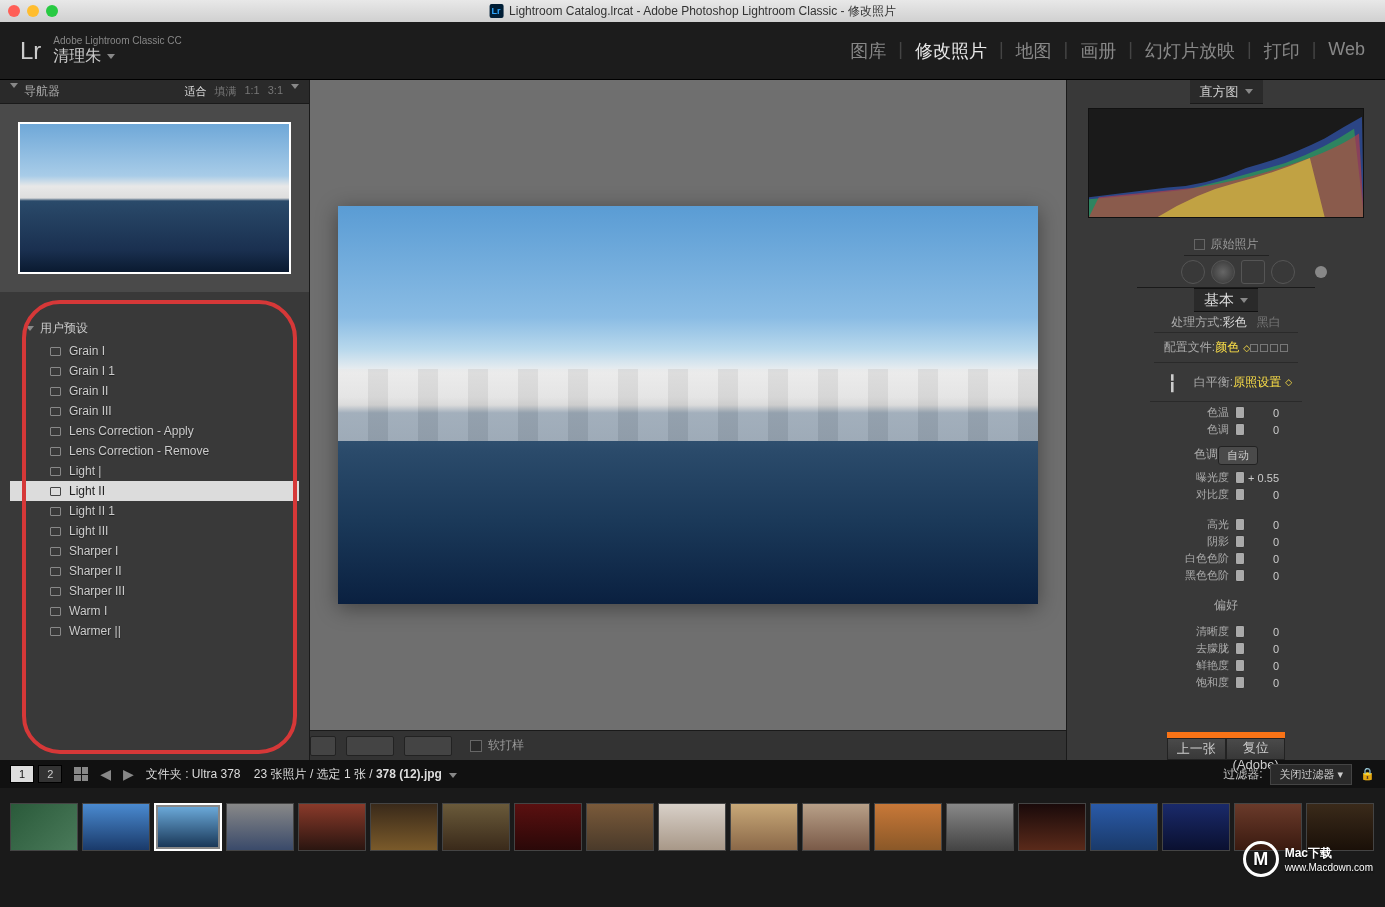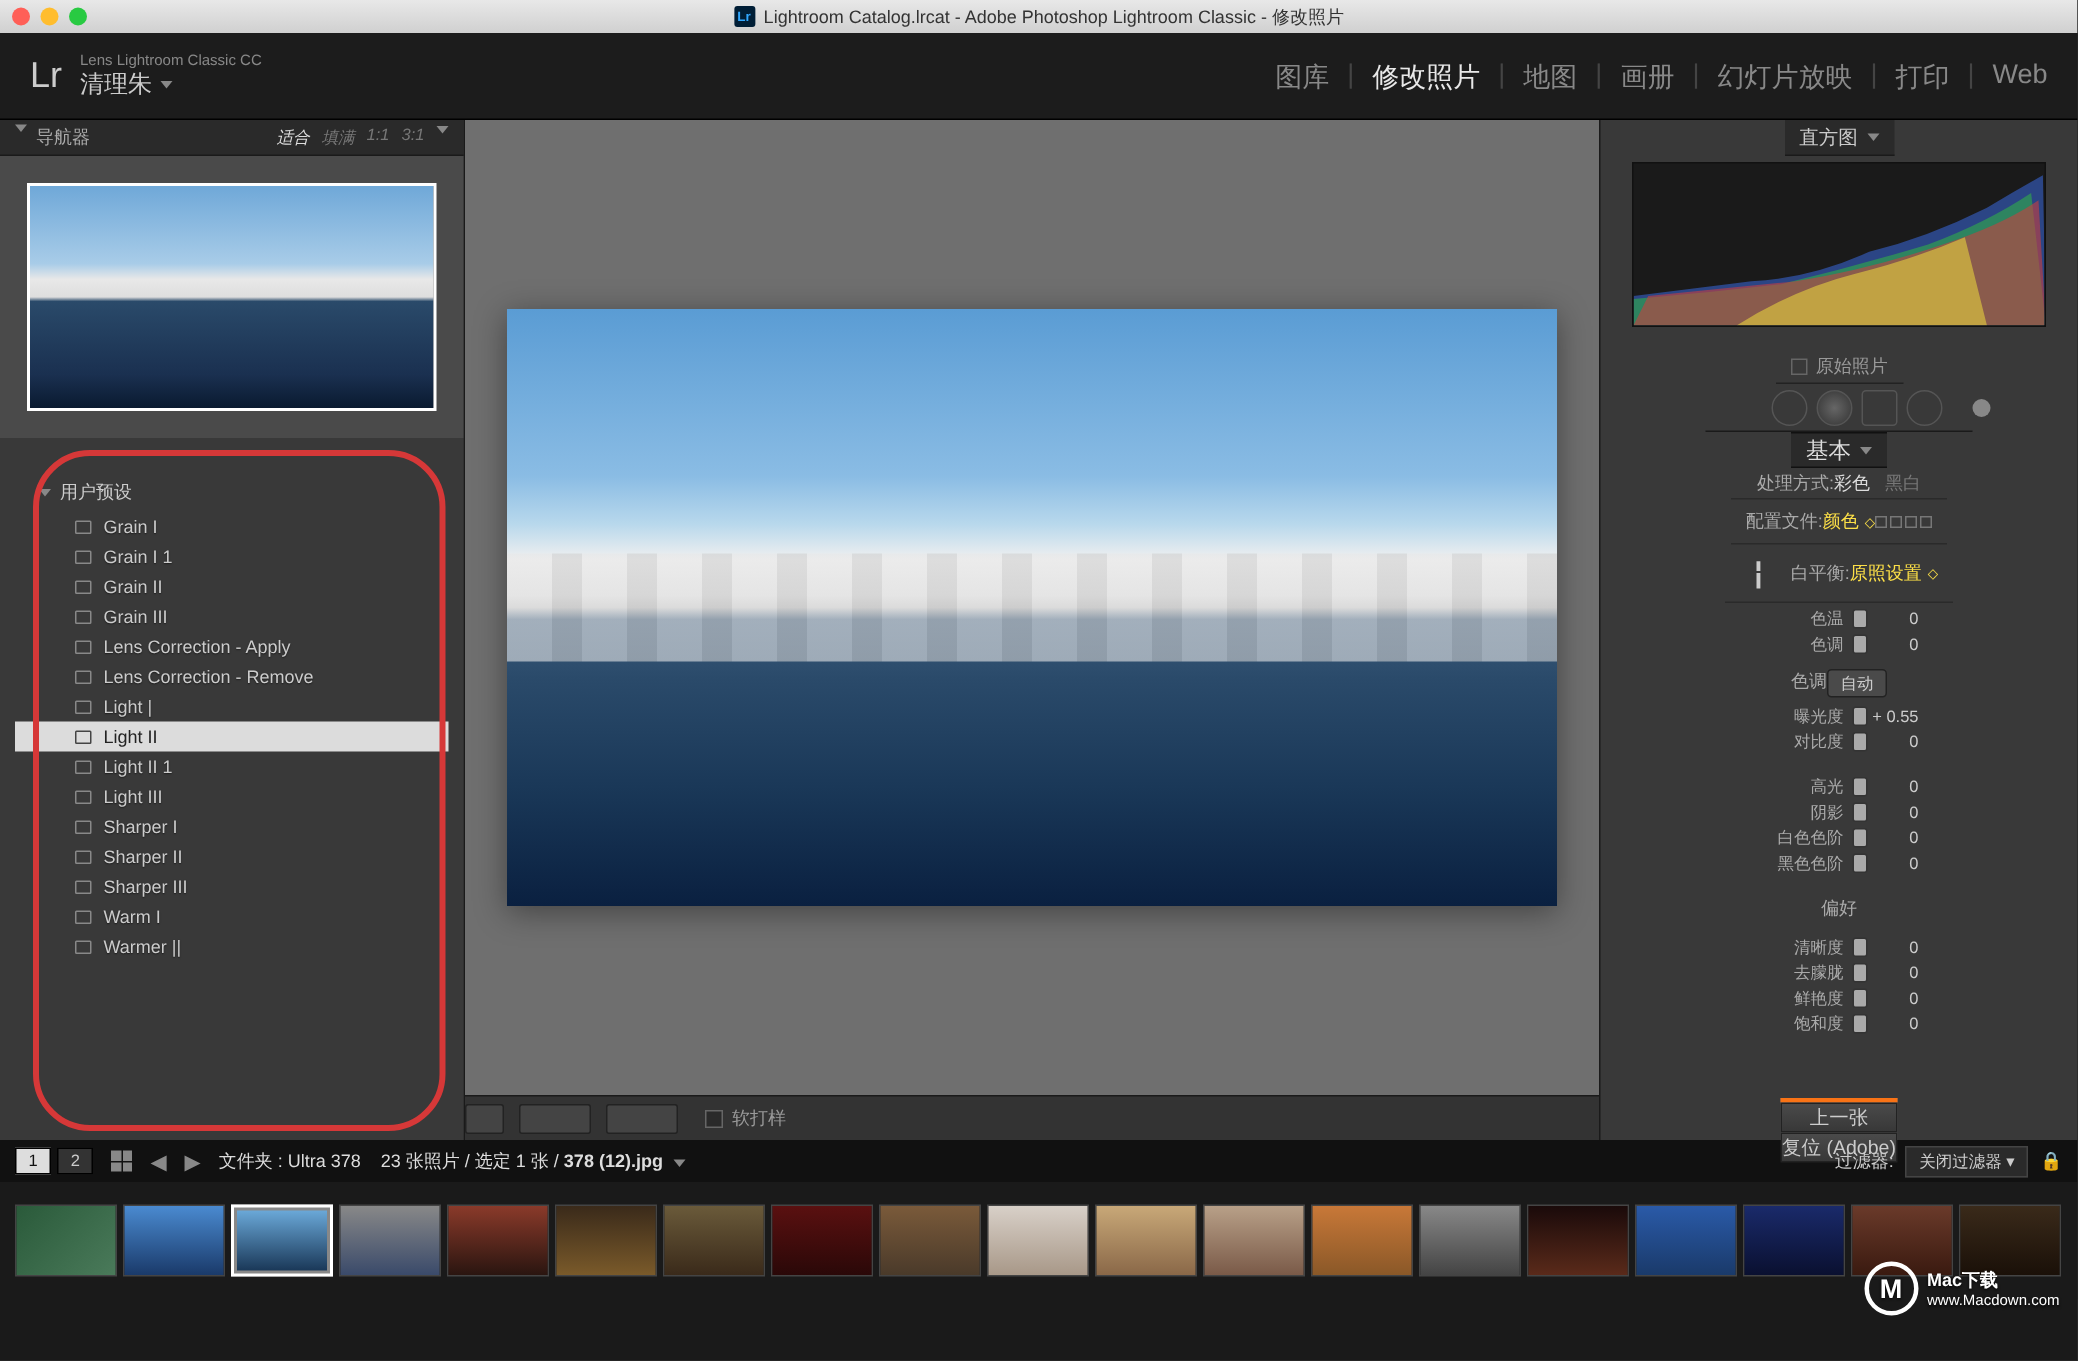--- a/index.html
+++ b/index.html
@@ -25,21 +25,21 @@
 .modules .sep { color: #444; }
 .modules .active { color: #e8e8e8; }
 
 
 .main { display: flex; height: 680px; background: #333; }
 
 
 .left-panel { width: 310px; background: #393939; display: flex; flex-direction: column; border-right: 1px solid #1a1a1a; }
 .nav-header { height: 24px; background: #2a2a2a; display: flex; align-items: center; justify-content: space-between; padding: 0 10px; font-size: 12px; color: #aaa; border-bottom: 1px solid #1a1a1a; }
 .nav-header-title { display: flex; align-items: flex-start; gap: 6px; }
-.nav-options { display: flex; gap: 8px; font-size: 11px; color: #777; font-style: italic; }
+.nav-options { display: flex; gap: 8px; font-size: 11px; color: #777; }
 .nav-options span { cursor: pointer; }
 .nav-options .sel { color: #ddd; }
 .nav-preview { padding: 18px; background: #4a4a4a; }
 .nav-preview-img { width: 100%; height: 152px; border: 2px solid #fff; background: linear-gradient(to bottom, #6fa8d8 0%, #a8cce8 35%, #e8e8e8 42%, #dedede 50%, #2a4a6a 52%, #1a3050 85%, #0a1a30 100%); }
 
 .presets-panel { flex: 1; background: #393939; position: relative; padding: 24px 10px; }
 .red-outline { position: absolute; top: 8px; left: 22px; right: 12px; bottom: 6px; border: 4px solid #d63838; border-radius: 38px; pointer-events: none; }
 .preset-header { font-size: 12px; color: #ccc; padding: 4px 16px; display: flex; align-items: center; gap: 6px; }
 .preset-list { list-style: none; }
 .preset-list li { font-size: 12px; color: #ccc; padding: 2px 10px 2px 40px; display: flex; align-items: center; gap: 8px; cursor: pointer; height: 20px; text-shadow: 0 1px 1px rgba(0,0,0,0.5); }
@@ -96,21 +96,21 @@
 .sl-track { flex: 1; height: 5px; background: linear-gradient(90deg,#3a5a8a,#888,#d8a050); border-radius: 2px; position: relative; }
 .sl-track.gray { background: #555; }
 .sl-track.tint { background: linear-gradient(90deg,#3a8a3a,#888,#c850c8); }
 .sl-track.sat { background: linear-gradient(90deg,#888,#c44,#cc4,#4c4,#4cc,#44c,#c4c); }
 .sl-thumb { position: absolute; top: -4px; width: 10px; height: 13px; background: #aaa; border: 1px solid #333; border-radius: 2px; }
 .sl-val { width: 38px; text-align: right; color: #ccc; font-size: 11px; }
 .tone-hdr { display: flex; justify-content: space-between; padding: 6px 12px 2px; color: #aaa; font-size: 12px; }
 .auto-btn { background: #4a4a4a; border: 1px solid #222; color: #ccc; padding: 1px 8px; border-radius: 3px; font-size: 11px; cursor: pointer; }
 .divider { height: 1px; background: #2a2a2a; margin: 4px 0; }
 
-.right-buttons { height: 28px; display: flex; background: #737373; border-top: 3px solid #f97316; flex-direction: column; }
+.right-buttons { height: 28px; display: flex; background: #737373; border-top: 6px solid #f97316; }
 .right-buttons button { flex: 1; background: linear-gradient(#4a4a4a,#383838); border: 1px solid #222; color: #ccc; font-size: 13px; cursor: pointer; }
 
 
 .secondary { height: 28px; background: #111; display: flex; align-items: center; padding: 0 10px; font-size: 12px; color: #ccc; gap: 12px; }
 .view-toggle { display: flex; gap: 4px; }
 .vt { padding: 2px 8px; background: #333; border: 1px solid #000; color: #ccc; font-size: 11px; cursor: pointer; }
 .vt.on { background: #ddd; color: #111; }
 .grid-icon { width: 14px; height: 14px; display: grid; grid-template-columns: 1fr 1fr; grid-template-rows: 1fr 1fr; gap: 1px; cursor: pointer; }
 .grid-icon span { background: #888; }
 .arrow { color: #888; cursor: pointer; font-size: 14px; }
@@ -144,21 +144,21 @@
   <div class="titlebar-title">
     <span class="lr-mini">Lr</span>
     <span>Lightroom Catalog.lrcat - Adobe Photoshop Lightroom Classic - 修改照片</span>
   </div>
 </div>
 
 <div class="header">
   <div class="brand">
     <span class="lr-logo">Lr</span>
     <div class="brand-text">
-      <span class="brand-sub">Lens Lightroom Classic CC</span>
+      <span class="brand-sub">Adobe Lightroom Classic CC</span>
       <span class="brand-name">
         <span>清理朱</span>
         <span class="tri tri-d"></span>
       </span>
     </div>
   </div>
   <div class="modules" id="modules">
       <span>图库</span>
       <span class="sep">|</span>
       <span class="active">修改照片</span>

